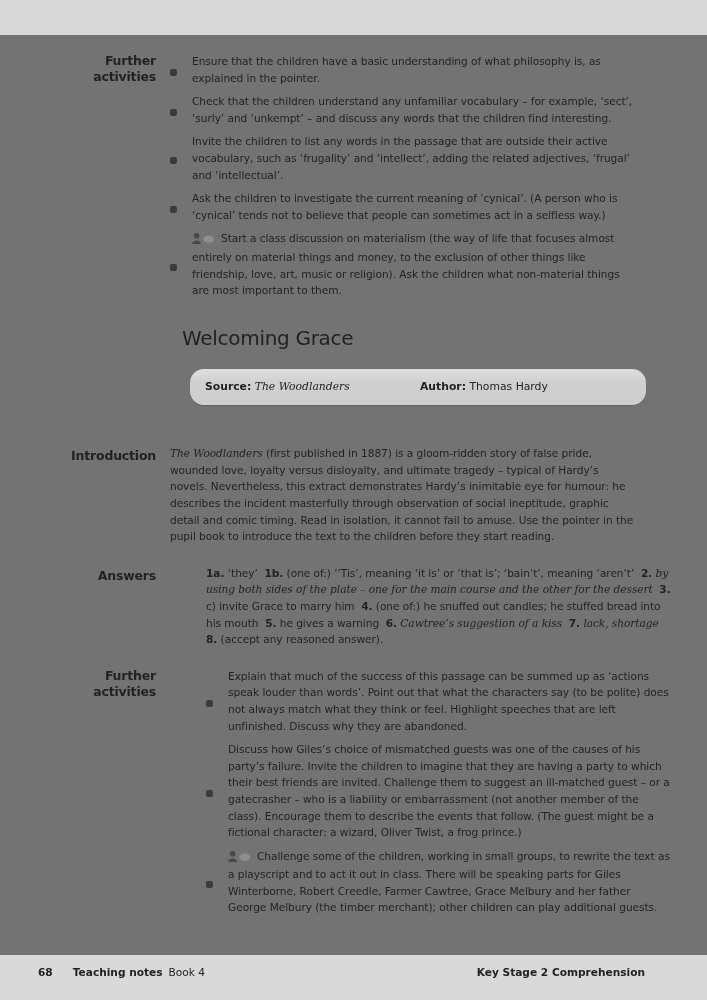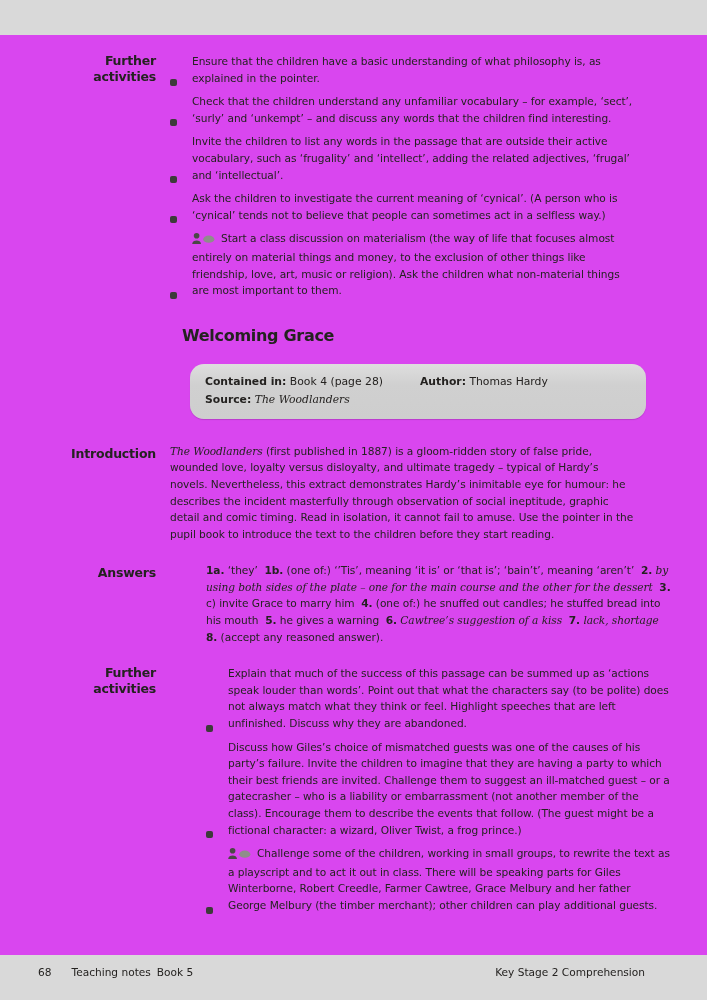--- a/index.html
+++ b/index.html
@@ -18,21 +18,21 @@
     overflow: hidden;
   }
   .top-band {
     position: absolute; top: 0; left: 0;
     width: 707px; height: 35px;
     background: #d9d9d9;
   }
   .sheet {
     position: absolute; top: 35px; left: 0;
     width: 707px; height: 920px;
-    background: #d946ef;
+    background: #737373;
     padding: 18px 59px 0 0;
     overflow: hidden;
   }
   .row { display: flex; align-items: flex-start; }
   .label-col {
     width: 170px; flex: 0 0 170px;
     padding-right: 14px;
     text-align: right;
   }
   .side-heading {
@@ -45,71 +45,71 @@
   }
   .side-heading.wide { max-width: 140px; }
   .content-col { width: 466px; flex: 0 0 466px; }
   .body-text {
     font-size: 10.6px;
     line-height: 16.6px;
     letter-spacing: -0.05px;
     white-space: pre-wrap;
   }
   .bullet-list { display: flex; flex-direction: column; gap: 7px; }
-  .bullet-row { display: flex; align-items: flex-end; }
+  .bullet-row { display: flex; align-items: center; }
   .bullet-sq {
     flex: 0 0 auto;
     width: 7px; height: 7px;
     margin: 5px 15px 0 0;
     background: #3d3b3a;
     border-radius: 2px;
   }
   .bullet-text {
     font-size: 10.6px;
     line-height: 16.6px;
     letter-spacing: -0.05px;
     width: 444px;
   }
   .disc-icon { display: inline-block; vertical-align: -2px; margin-right: 4px; }
   .article-title {
     margin: 27px 0 19px 182px;
-    font-size: 16px;
-    font-weight: bold;
+    font-size: 20px;
+    font-weight: normal;
     letter-spacing: -0.3px;
   }
   .info-box {
     margin-left: 190px;
     width: 456px;
     background: linear-gradient(#dedede, #d0d0d0 38%, #cecece);
     border-radius: 14px;
     padding: 9px 15px 10px 15px;
     box-shadow: 0 1px 1px rgba(0,0,0,0.15);
   }
   .info-grid {
     display: grid;
     grid-template-columns: 215px auto;
     grid-row-gap: 1px;
   }
   .info-cell { font-size: 10.8px; line-height: 17.5px; }
   .info-label { font-weight: bold; }
   .rt-b { font-weight: bold; }
   .rt-i { font-style: italic; font-family: "DejaVu Serif", "Liberation Serif", serif; }
   .serif-i { font-style: italic; font-family: "DejaVu Serif", "Liberation Serif", serif; }
-  .mt-24 { margin-top: 24px; }
+  .mt-24 { margin-top: 40px; }
   .mt-20 { margin-top: 20px; gap: 36px; }
   .footer {
     position: absolute; bottom: 0; left: 0;
     width: 707px; height: 45px;
     background: #d9d9d9;
     display: flex; justify-content: space-between;
     padding: 11px 62px 0 38px;
     font-size: 10.6px;
   }
   .footer-left, .footer-right { display: flex; gap: 6px; white-space: nowrap; }
-  .fw-b { font-weight: normal; }
+  .fw-b { font-weight: bold; }
   .footer-left .gap { width: 8px; }
 </style>
 </head>
 <body>
 
 <div class="page">
   <div class="top-band"></div>
 
   <div class="sheet">
 
@@ -145,31 +145,27 @@
             </div>
           </div>
       </div>
     </div>
 
     <h1 class="article-title">Welcoming Grace</h1>
 
     <div class="info-box">
       <div class="info-grid">
         <div class="info-cell">
-          <span class="info-label">Contained in:</span>
-          <span>Book 4 (page 28)</span>
+          <span class="info-label">Source:</span>
+          <span class="serif-i">The Woodlanders</span>
         </div>
         <div class="info-cell">
           <span class="info-label">Author:</span>
           <span>Thomas Hardy</span>
         </div>
-        <div class="info-cell">
-          <span class="info-label">Source:</span>
-          <span class="serif-i">The Woodlanders</span>
-        </div>
       </div>
     </div>
 
     <div class="row mt-24">
       <div class="label-col">
         <span class="side-heading wide">Introduction</span>
       </div>
       <div class="content-col">
         <div class="body-text"><span class="rt-i">The Woodlanders</span><span> (first published in 1887) is a gloom-ridden story of false pride, wounded love, loyalty versus disloyalty, and ultimate tragedy – typical of Hardy’s novels. Nevertheless, this extract demonstrates Hardy’s inimitable eye for humour: he describes the incident masterfully through observation of social ineptitude, graphic detail and comic timing. Read in isolation, it cannot fail to amuse. Use the pointer in the pupil book to introduce the text to the children before they start reading.</span></div>
       </div>
@@ -210,19 +206,19 @@
       </div>
     </div>
 
   </div>
 
   <div class="footer">
     <div class="footer-left">
       <span class="fw-b">68</span>
       <span class="gap"></span>
       <span class="fw-b">Teaching notes</span>
-      <span>Book 5</span>
+      <span>Book 4</span>
     </div>
     <div class="footer-right">
       <span class="fw-b">Key Stage 2 Comprehension</span>
     </div>
   </div>
 </div>
 
 </body></html>

